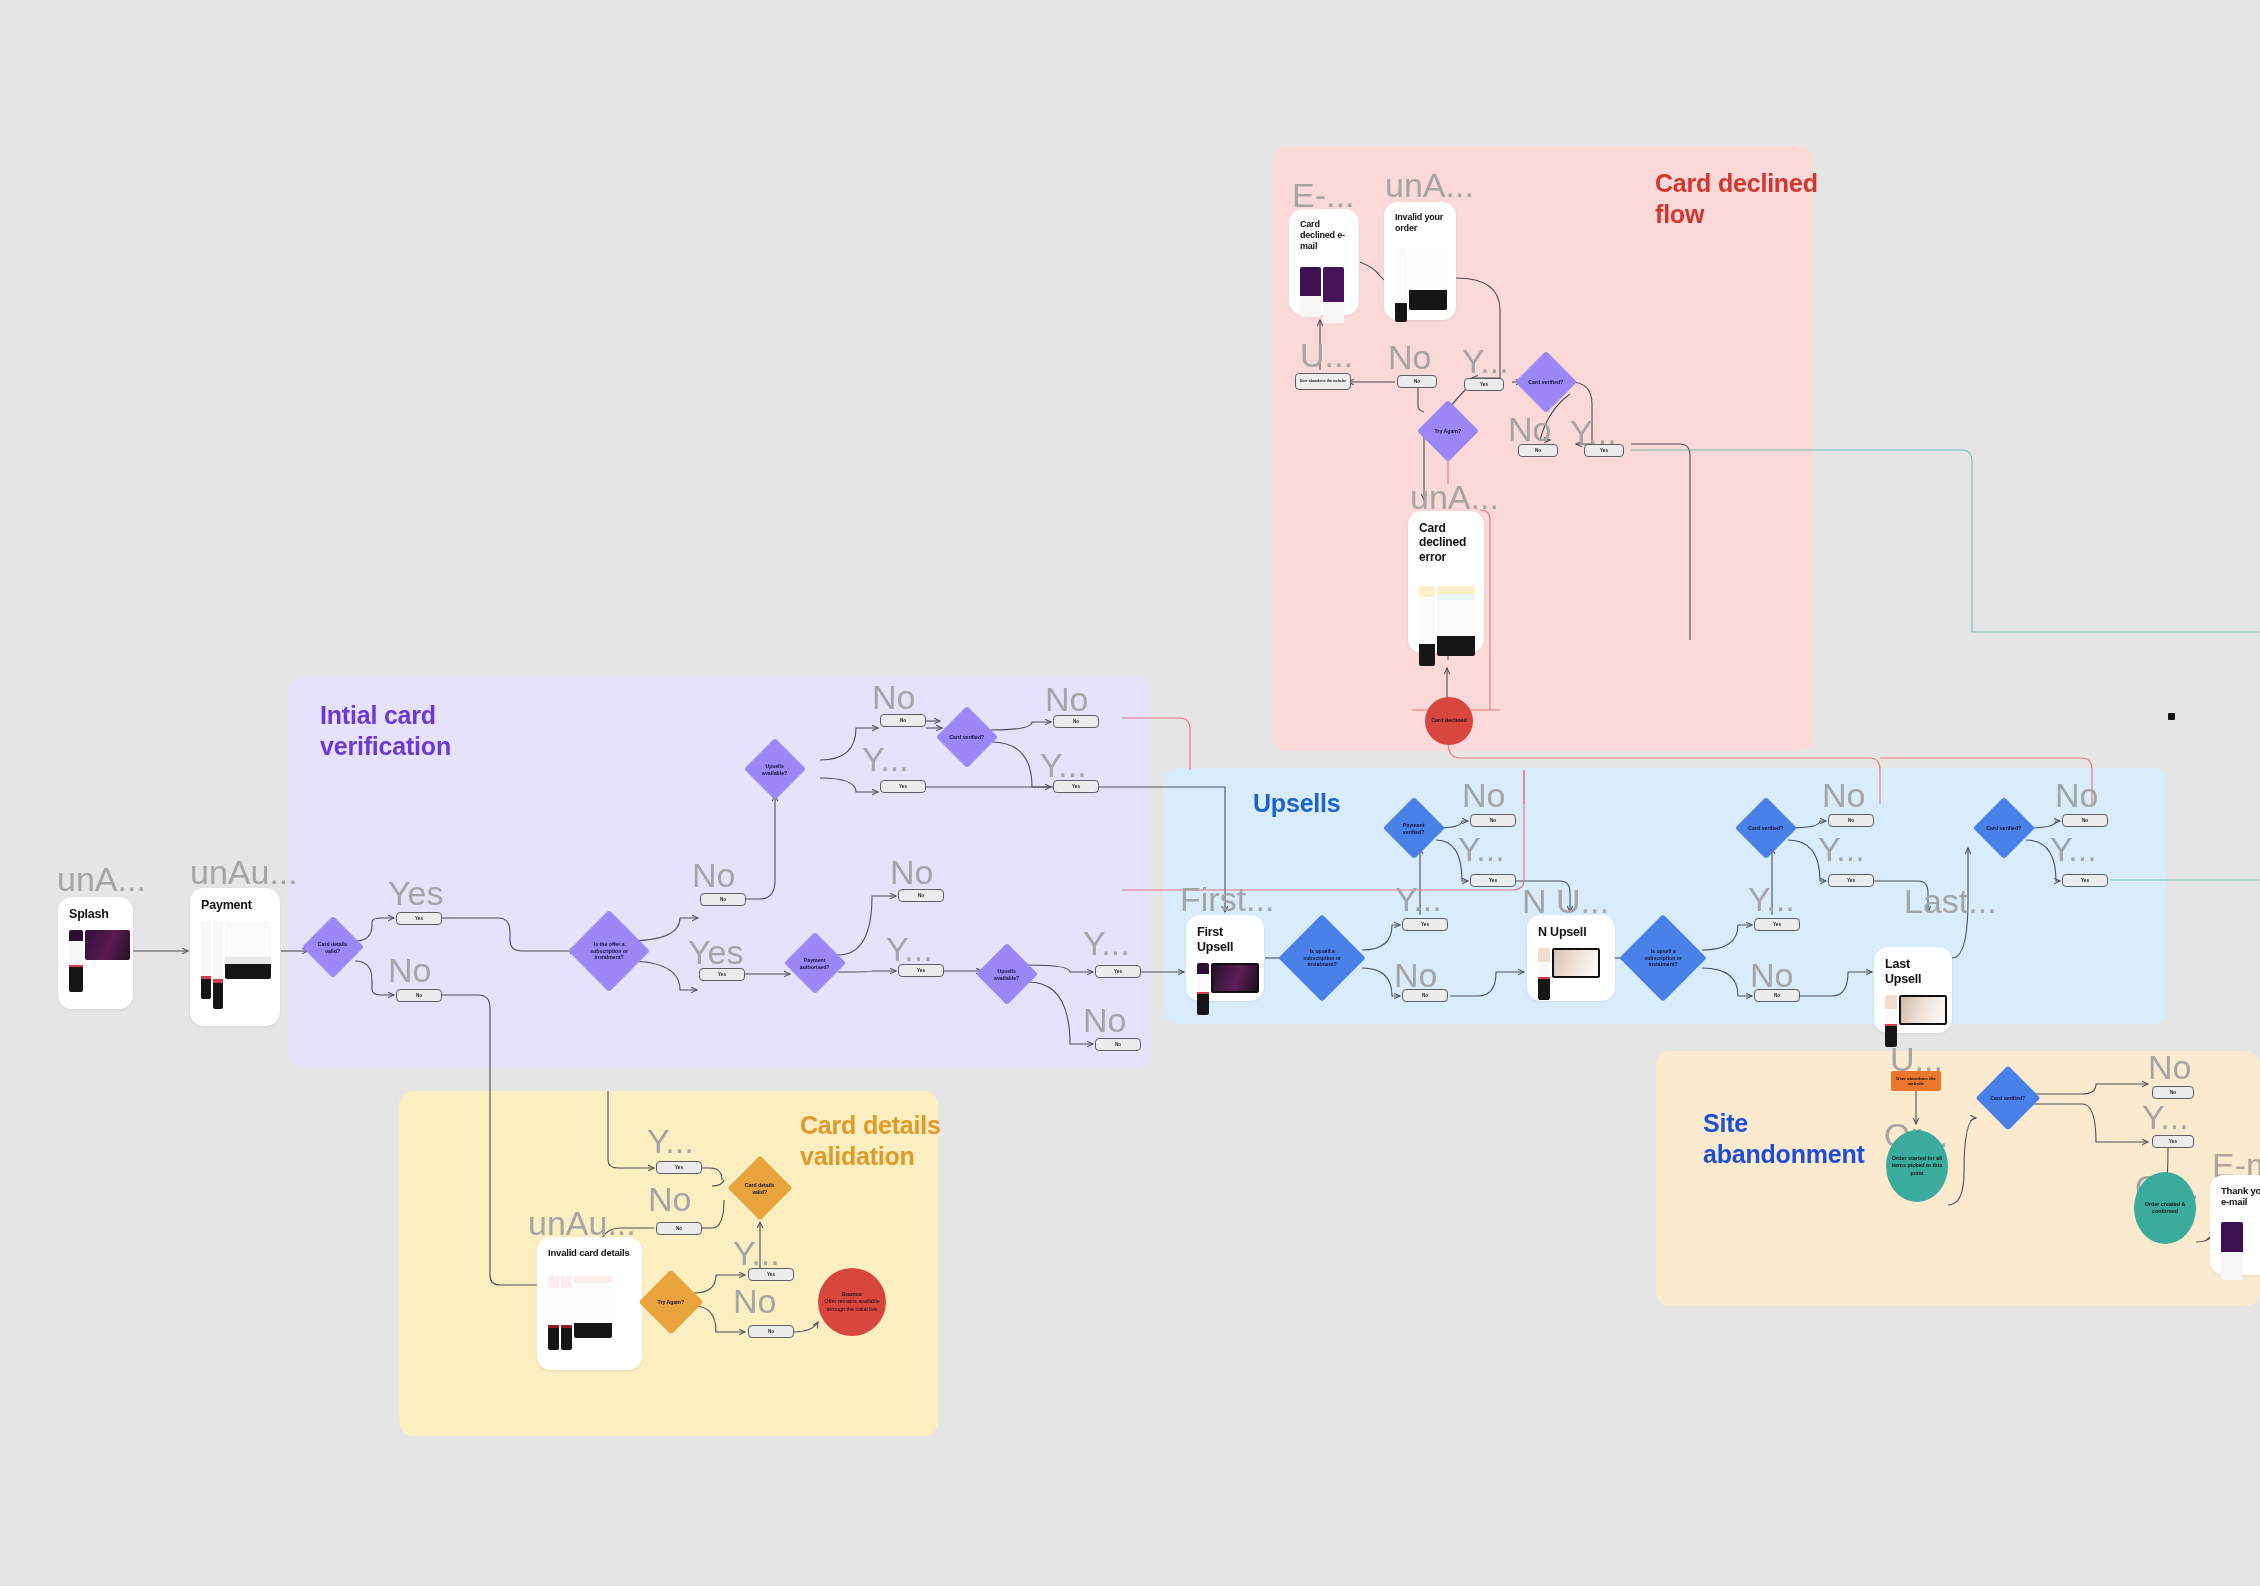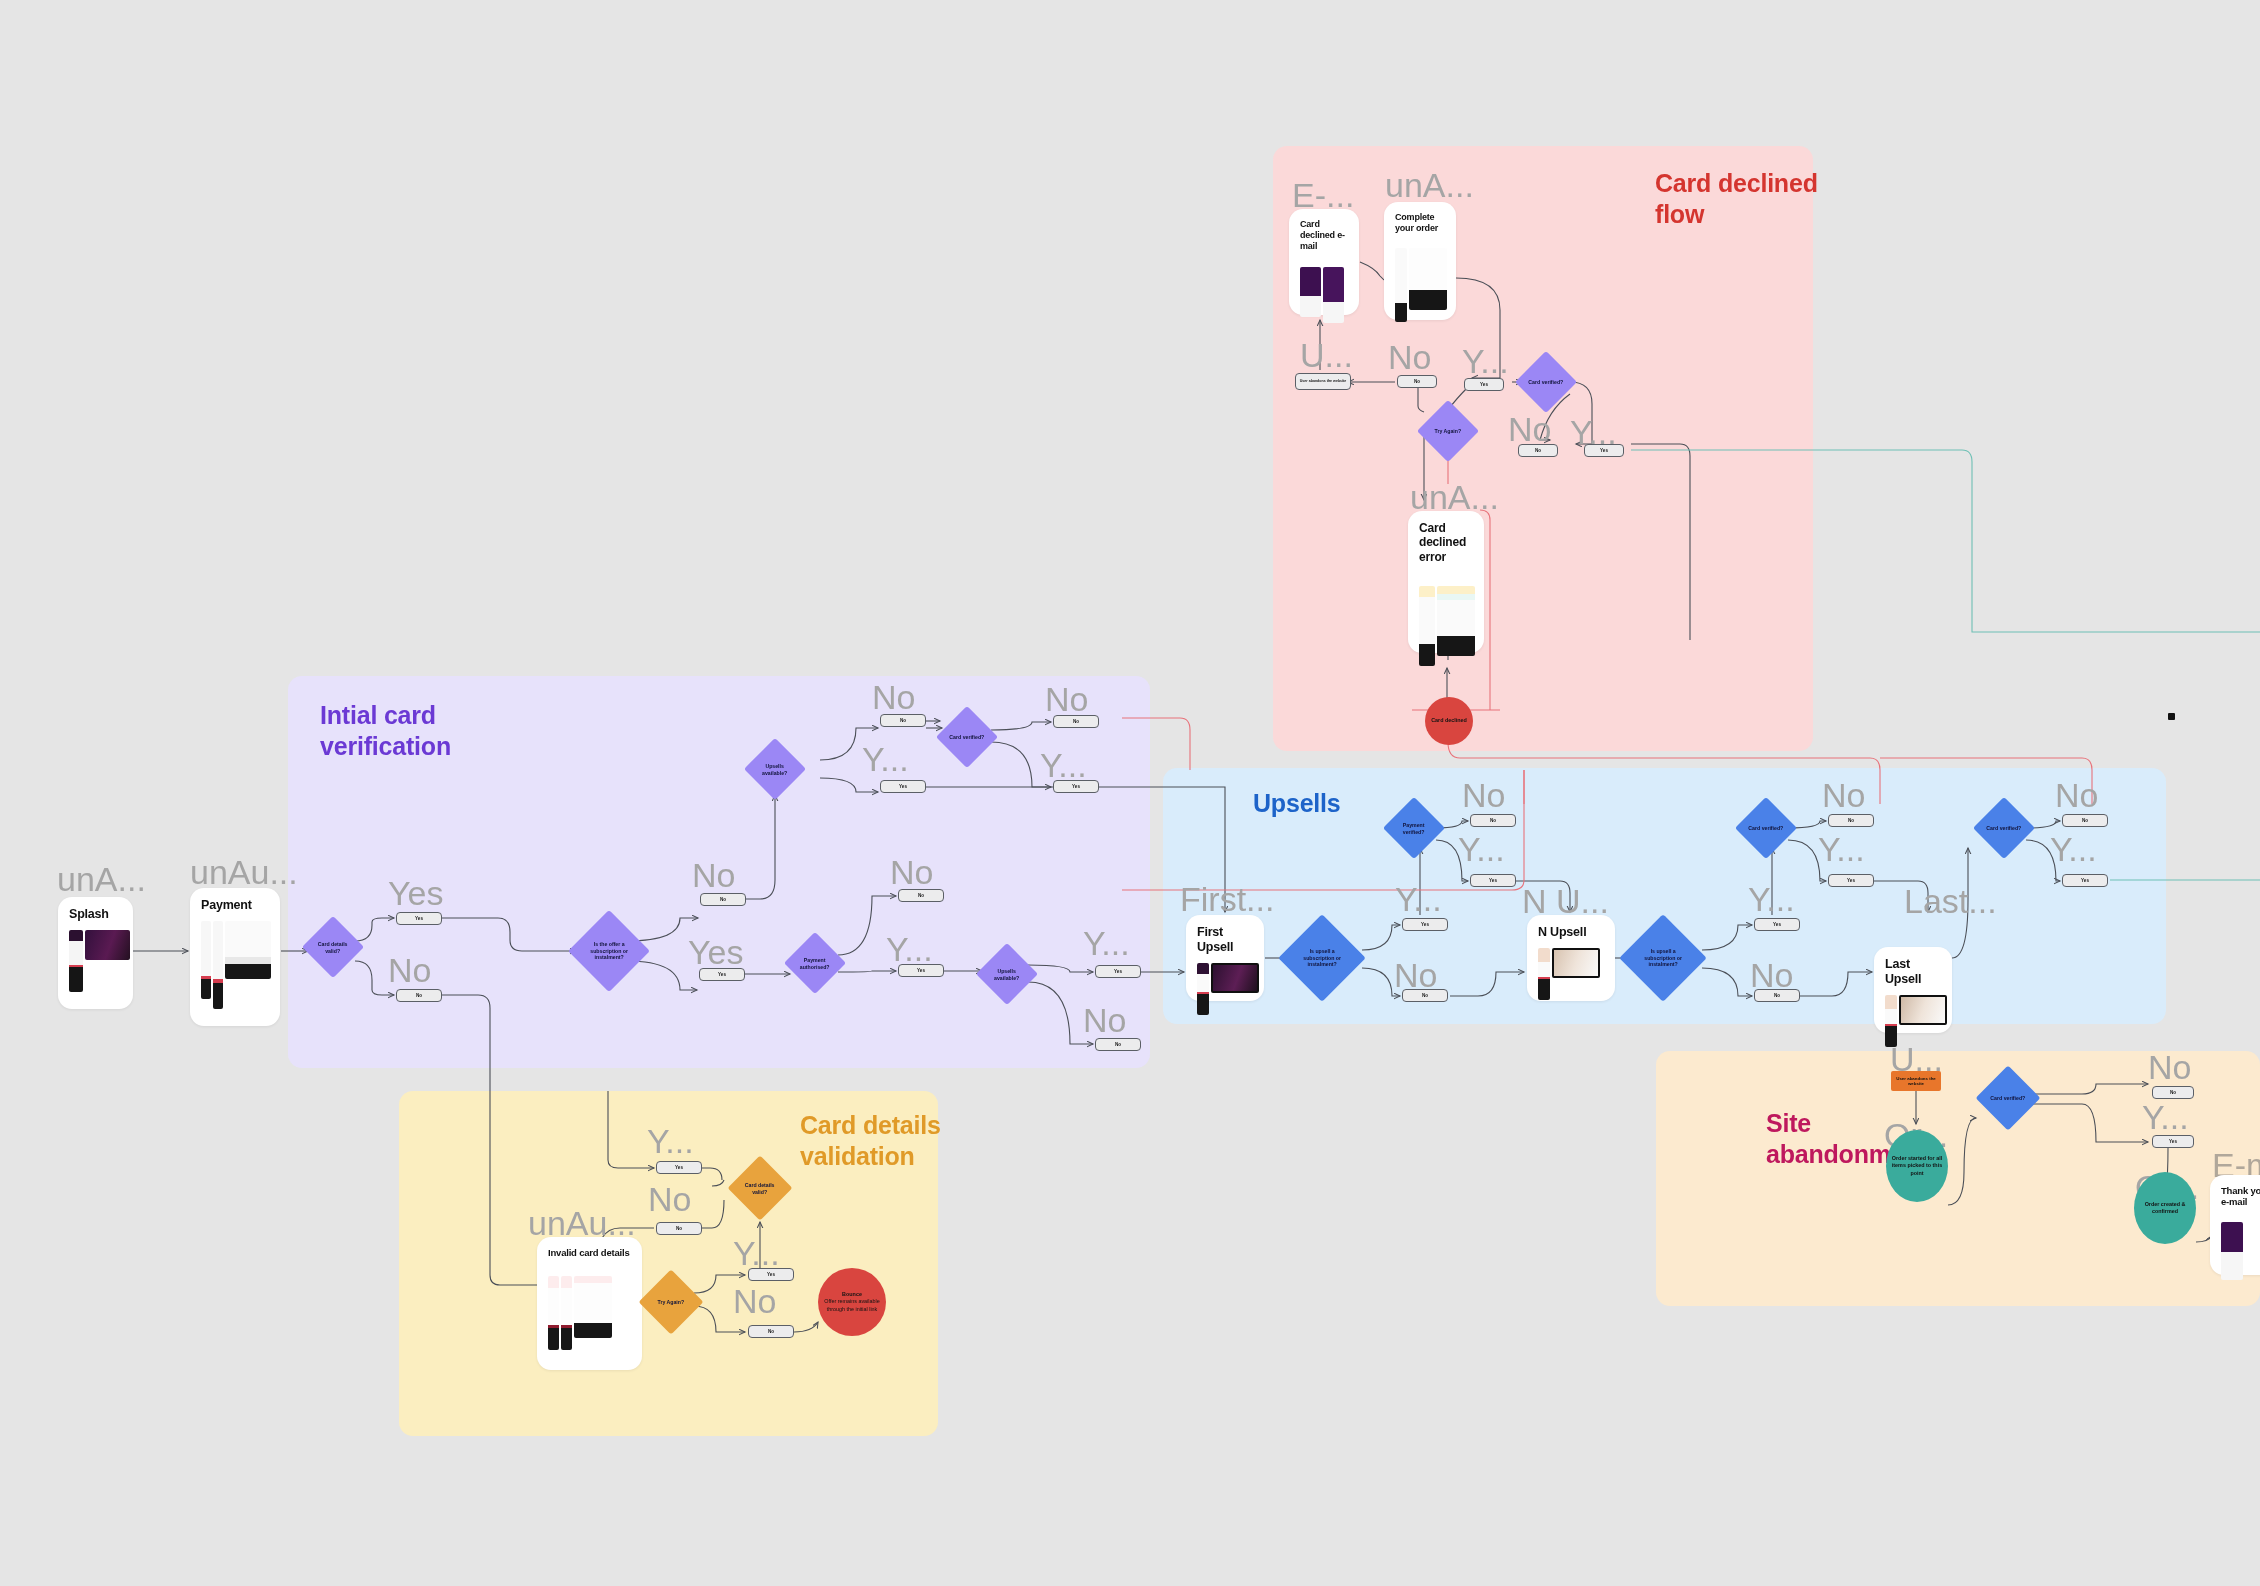--- a/index.html
+++ b/index.html
@@ -74,21 +74,21 @@
   <div class="frame-title" style="left:1253px;top:788px;color:#1d63c9;">
     <span>Upsells</span>
   </div>
 
   <div class="frame" style="left:399px;top:1091px;width:539px;height:345px;background:#fbeec0;"></div>
   <div class="frame-title" style="left:800px;top:1110px;color:#e09a28;">
     <span>Card details</span><br><span>validation</span>
   </div>
 
   <div class="frame" style="left:1656px;top:1051px;width:604px;height:255px;background:#fceacf;"></div>
-  <div class="frame-title" style="left:1766px;top:1108px;color:#be185d;">
+  <div class="frame-title" style="left:1703px;top:1108px;color:#1d4ed8;">
     <span>Site</span><br><span>abandonment</span>
   </div>
 
   <svg id="wires">
     <defs>
       <marker id="ar" markerWidth="7" markerHeight="7" refX="5.6" refY="2.6" orient="auto">
         <path d="M0,0 L5.6,2.6 L0,5.2" fill="none" stroke="#4b4f57" stroke-width="1"></path>
       </marker>
     </defs>
     <g fill="none" stroke="#4b4f57" stroke-width="1.1">
@@ -270,21 +270,21 @@
 
   <div class="card" style="left:1289px;top:209px;width:70px;height:106px;">
     <div class="card-title" style="font-size:9px;">Card declined e-mail</div>
     <div class="thumbs" style="margin-top:16px;">
       <div class="ph" style="width:21px;height:50px;background:linear-gradient(#3d1050 0 58%,#f6f6f6 58% 100%);"></div>
       <div class="ph" style="width:21px;height:56px;background:linear-gradient(#47145c 0 62%,#f6f6f6 62% 100%);"></div>
     </div>
   </div>
 
   <div class="card" style="left:1384px;top:202px;width:72px;height:118px;">
-    <div class="card-title" style="font-size:9px;">Complete your order</div>
+    <div class="card-title" style="font-size:9px;">Invalid your order</div>
     <div class="thumbs" style="margin-top:14px;">
       <div class="ph" style="width:12px;height:74px;background:linear-gradient(#fafafa 0 74%,#161616 74% 100%);"></div>
       <div class="ph" style="width:38px;height:62px;background:linear-gradient(#fdfdfd 0 68%,#161616 68% 100%);"></div>
     </div>
   </div>
 
   <div class="card" style="left:1408px;top:511px;width:76px;height:142px;">
     <div class="card-title" style="font-size:12px;">Card declined error</div>
     <div class="thumbs" style="margin-top:22px;">
       <div class="ph" style="width:16px;height:80px;background:linear-gradient(#fdf0c8 0 14%,#fafafa 14% 72%,#161616 72% 100%);"></div>

